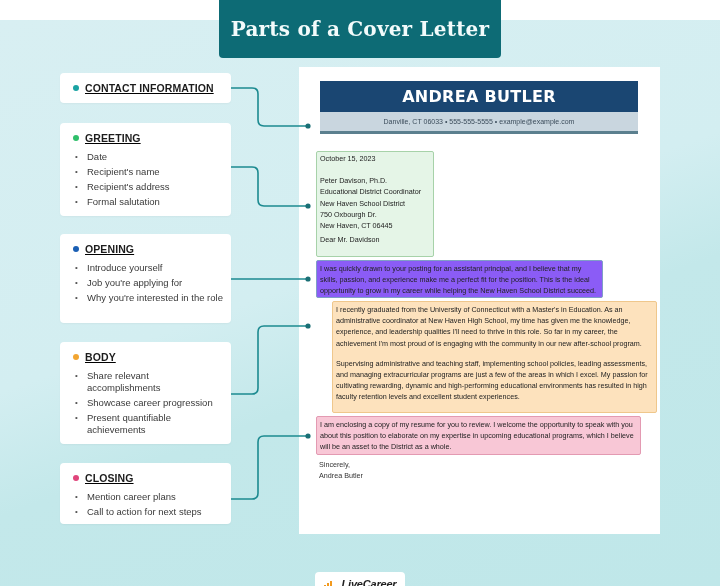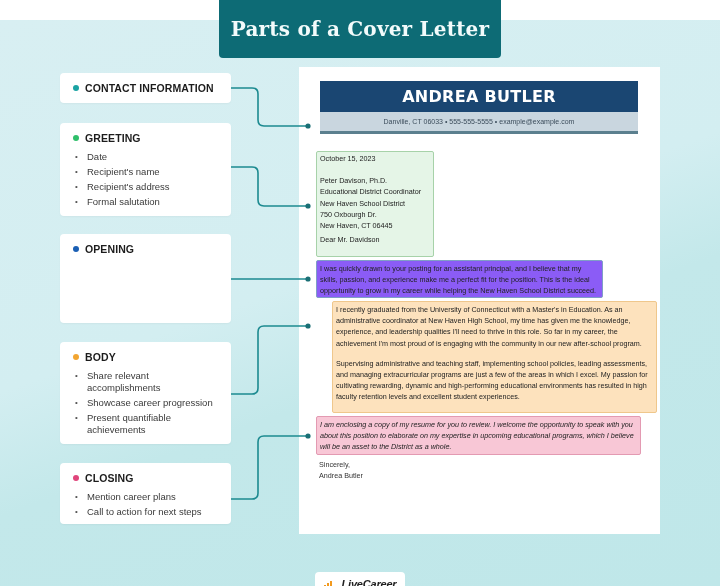--- a/index.html
+++ b/index.html
@@ -10,21 +10,21 @@
         background: linear-gradient(160deg, #d8eff2 0%, #d3eef1 45%, #c3e8ea 60%, #bfe7e9 100%); }
 
   .title-box { position: absolute; left: 219px; top: 0; width: 282px; height: 58px;
                background: #0d6b75; border-radius: 0 0 4px 4px; display: flex;
                align-items: center; justify-content: center; }
   .title-box span { color: #f2fbfb; font-family: "DejaVu Serif", "Liberation Serif", serif;
                     font-weight: bold; font-size: 20px; letter-spacing: 0.2px; }
 
   .card { position: absolute; left: 60px; width: 171px; background: #ffffff;
           border-radius: 4px; box-shadow: 0 1px 2px rgba(0,0,0,0.04); padding: 8px 8px 6px 13px; }
-  .card-head { display: flex; align-items: center; gap: 6px; height: 14px; }
+  .card-head { display: flex; align-items: center; gap: 6px; height: 14px; text-decoration: underline; }
   .dot { width: 6px; height: 6px; border-radius: 50%; flex: 0 0 6px; }
   .card-title { font-weight: bold; font-size: 10.5px; color: #1c1c1c; letter-spacing: 0.1px; }
   .card ul { list-style: none; margin-top: 6px; }
   .card li { position: relative; padding-left: 14px; font-size: 9.5px; color: #3a3a3a;
              line-height: 12px; margin-bottom: 3px; }
   .card li::before { content: "•"; position: absolute; left: 2px; top: 0; color: #555; font-size: 8px; }
 
   .paper { position: absolute; left: 299px; top: 67px; width: 361px; height: 467px; background: #ffffff; }
   .letter-head { position: absolute; left: 320px; top: 81px; width: 318px; height: 56px; }
   .lh-name { height: 31px; background: #1a4672; display: flex; align-items: center; justify-content: center; }
@@ -37,21 +37,21 @@
   .block { position: absolute; font-size: 7.2px; line-height: 11.2px; color: #222; border-radius: 2px; }
   .greet { left: 316px; top: 151px; width: 118px; height: 106px; background: #e5f5e7;
            border: 1px solid #a7d2a9; padding: 1px 3px; }
   .greet .gap { height: 11px; }
   .open { left: 316px; top: 260px; width: 287px; height: 38px; background: #8b5cf6;
           border: 1.5px solid #7f9fc6; padding: 2px 3px; }
   .body-b { left: 332px; top: 301px; width: 325px; height: 112px; background: #fde2bd;
             border: 1px solid #efc78c; padding: 2px 3px; }
   .body-b p + p { margin-top: 9px; }
   .close { left: 316px; top: 416px; width: 325px; height: 39px; background: #f8c7d6;
-           border: 1px solid #e39ab2; padding: 2px 3px; font-style: italic; }
+           border: 1px solid #e39ab2; padding: 2px 3px; }
   .sign { left: 319px; top: 459px; width: 120px; color: #333; }
 
   .logo { position: absolute; left: 315px; top: 546px; width: 90px; height: 23px; background: #ffffff;
           border-radius: 4px; display: flex; align-items: center; justify-content: center; gap: 10px; margin-top: 26px; }
   .logo-mark { display: flex; align-items: flex-end; gap: 1px; height: 8px; }
   .logo-mark i { display: block; width: 2px; background: #f29a1f; }
   .logo span { font-weight: bold; font-style: italic; font-size: 11px; color: #1f1f1f; letter-spacing: -0.2px; }
 
   svg.connectors { position: absolute; left: 0; top: 0; width: 720px; height: 586px; pointer-events: none; }
 </style>
@@ -82,20 +82,25 @@
     <li>Recipient's address</li>
     <li>Formal salutation</li>
   </ul>
 </div>
 
 <div class="card" style="top:234px; height:89px;">
   <div class="card-head">
     <span class="dot" style="background:#1a5fb4"></span>
     <span class="card-title">OPENING</span>
   </div>
+  <ul>
+    <li>Introduce yourself</li>
+    <li>Job you're applying for</li>
+    <li>Why you're interested in the role</li>
+  </ul>
 </div>
 
 <div class="card" style="top:342px; height:102px;">
   <div class="card-head">
     <span class="dot" style="background:#f2a531"></span>
     <span class="card-title">BODY</span>
   </div>
   <ul>
     <li>Share relevant accomplishments</li>
     <li>Showcase career progression</li>

